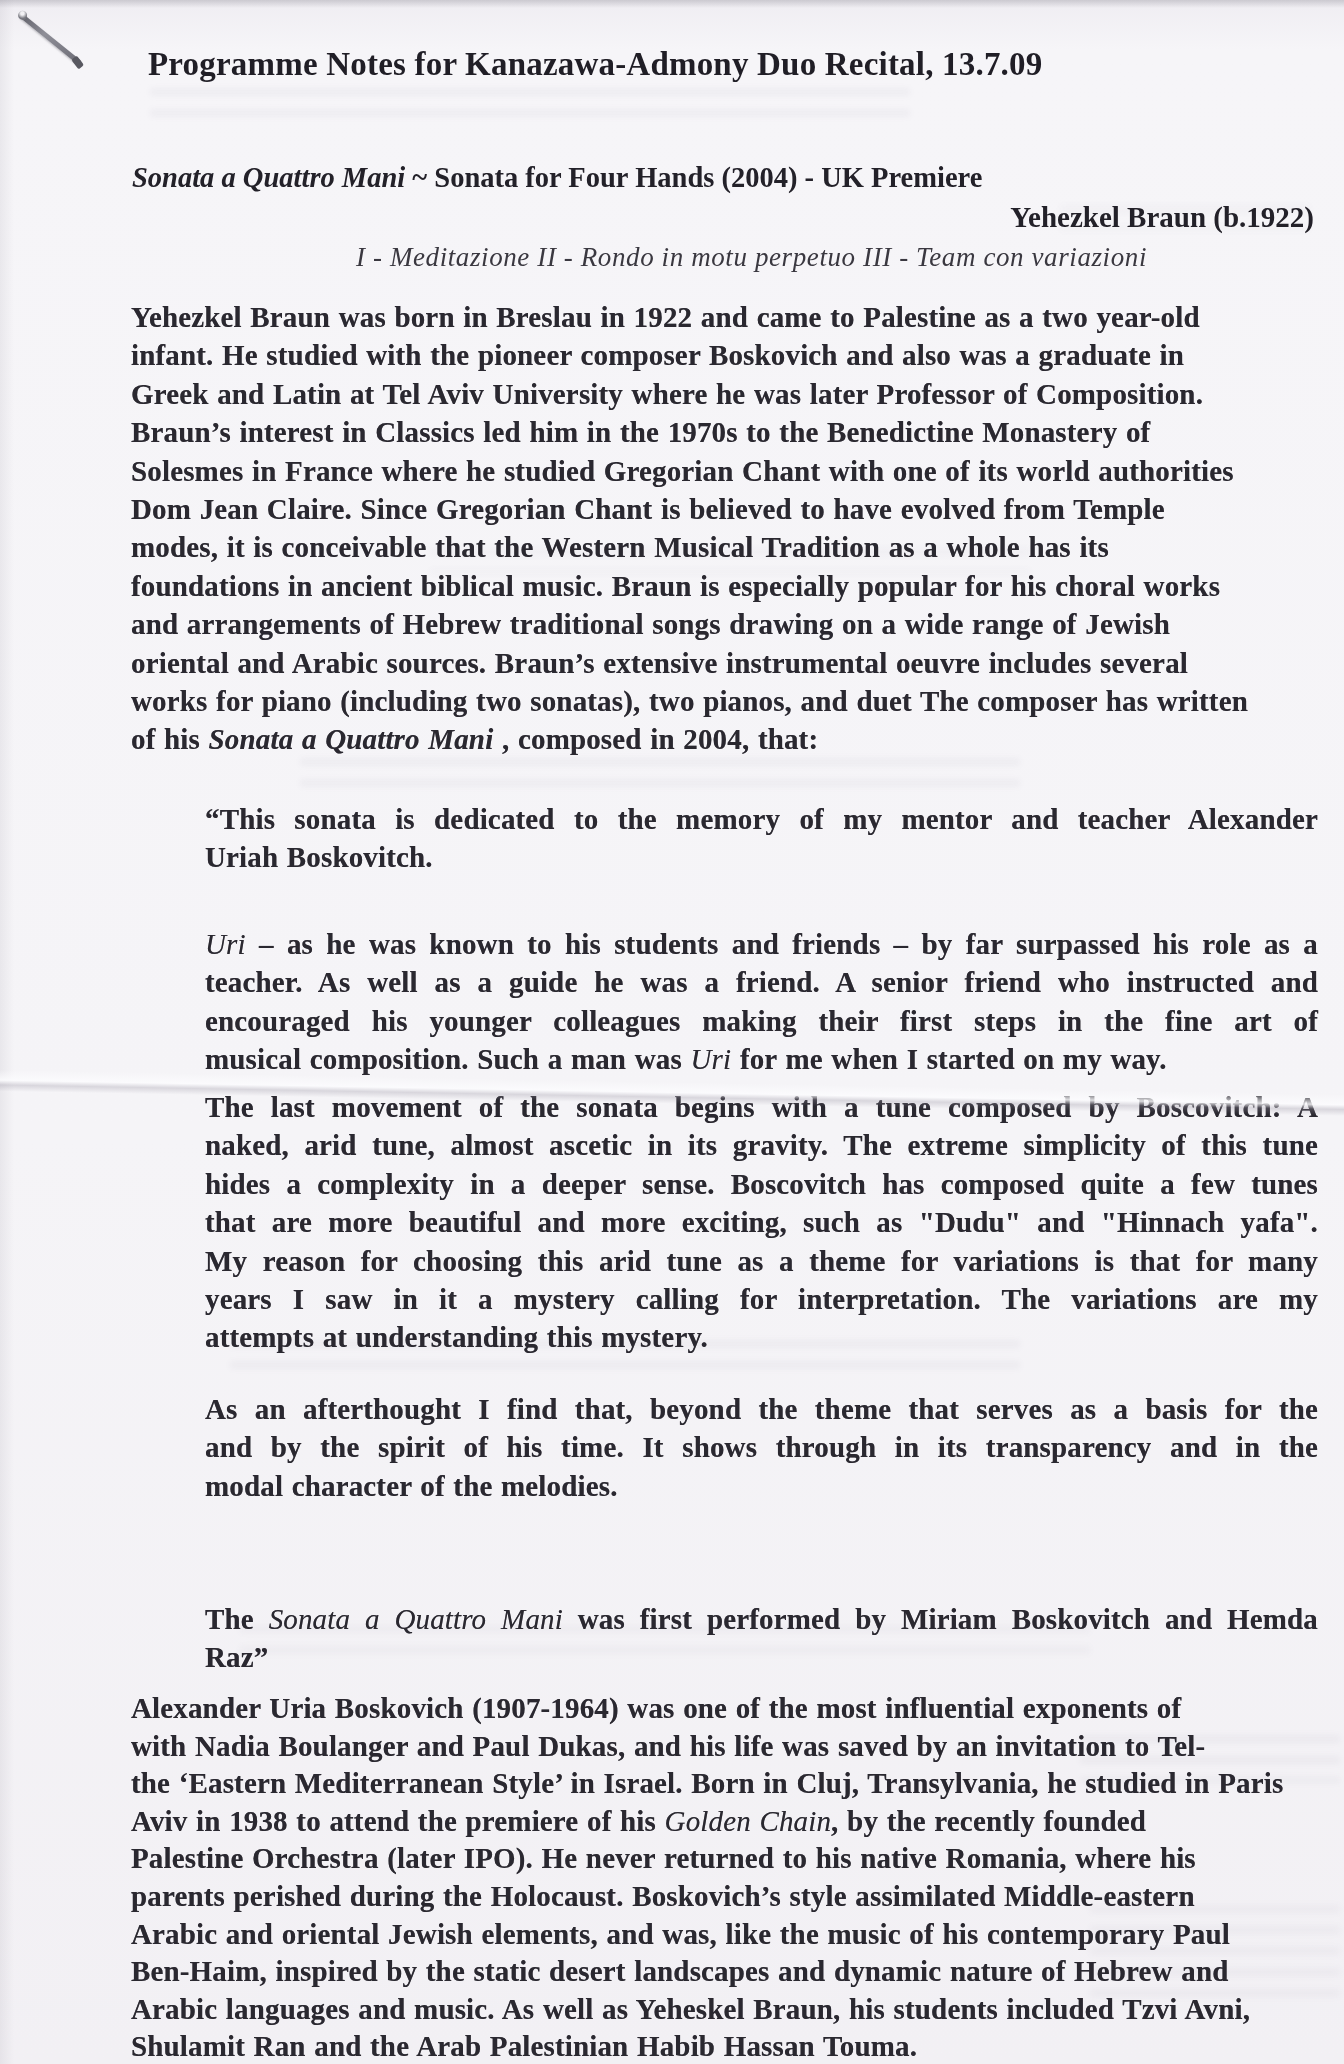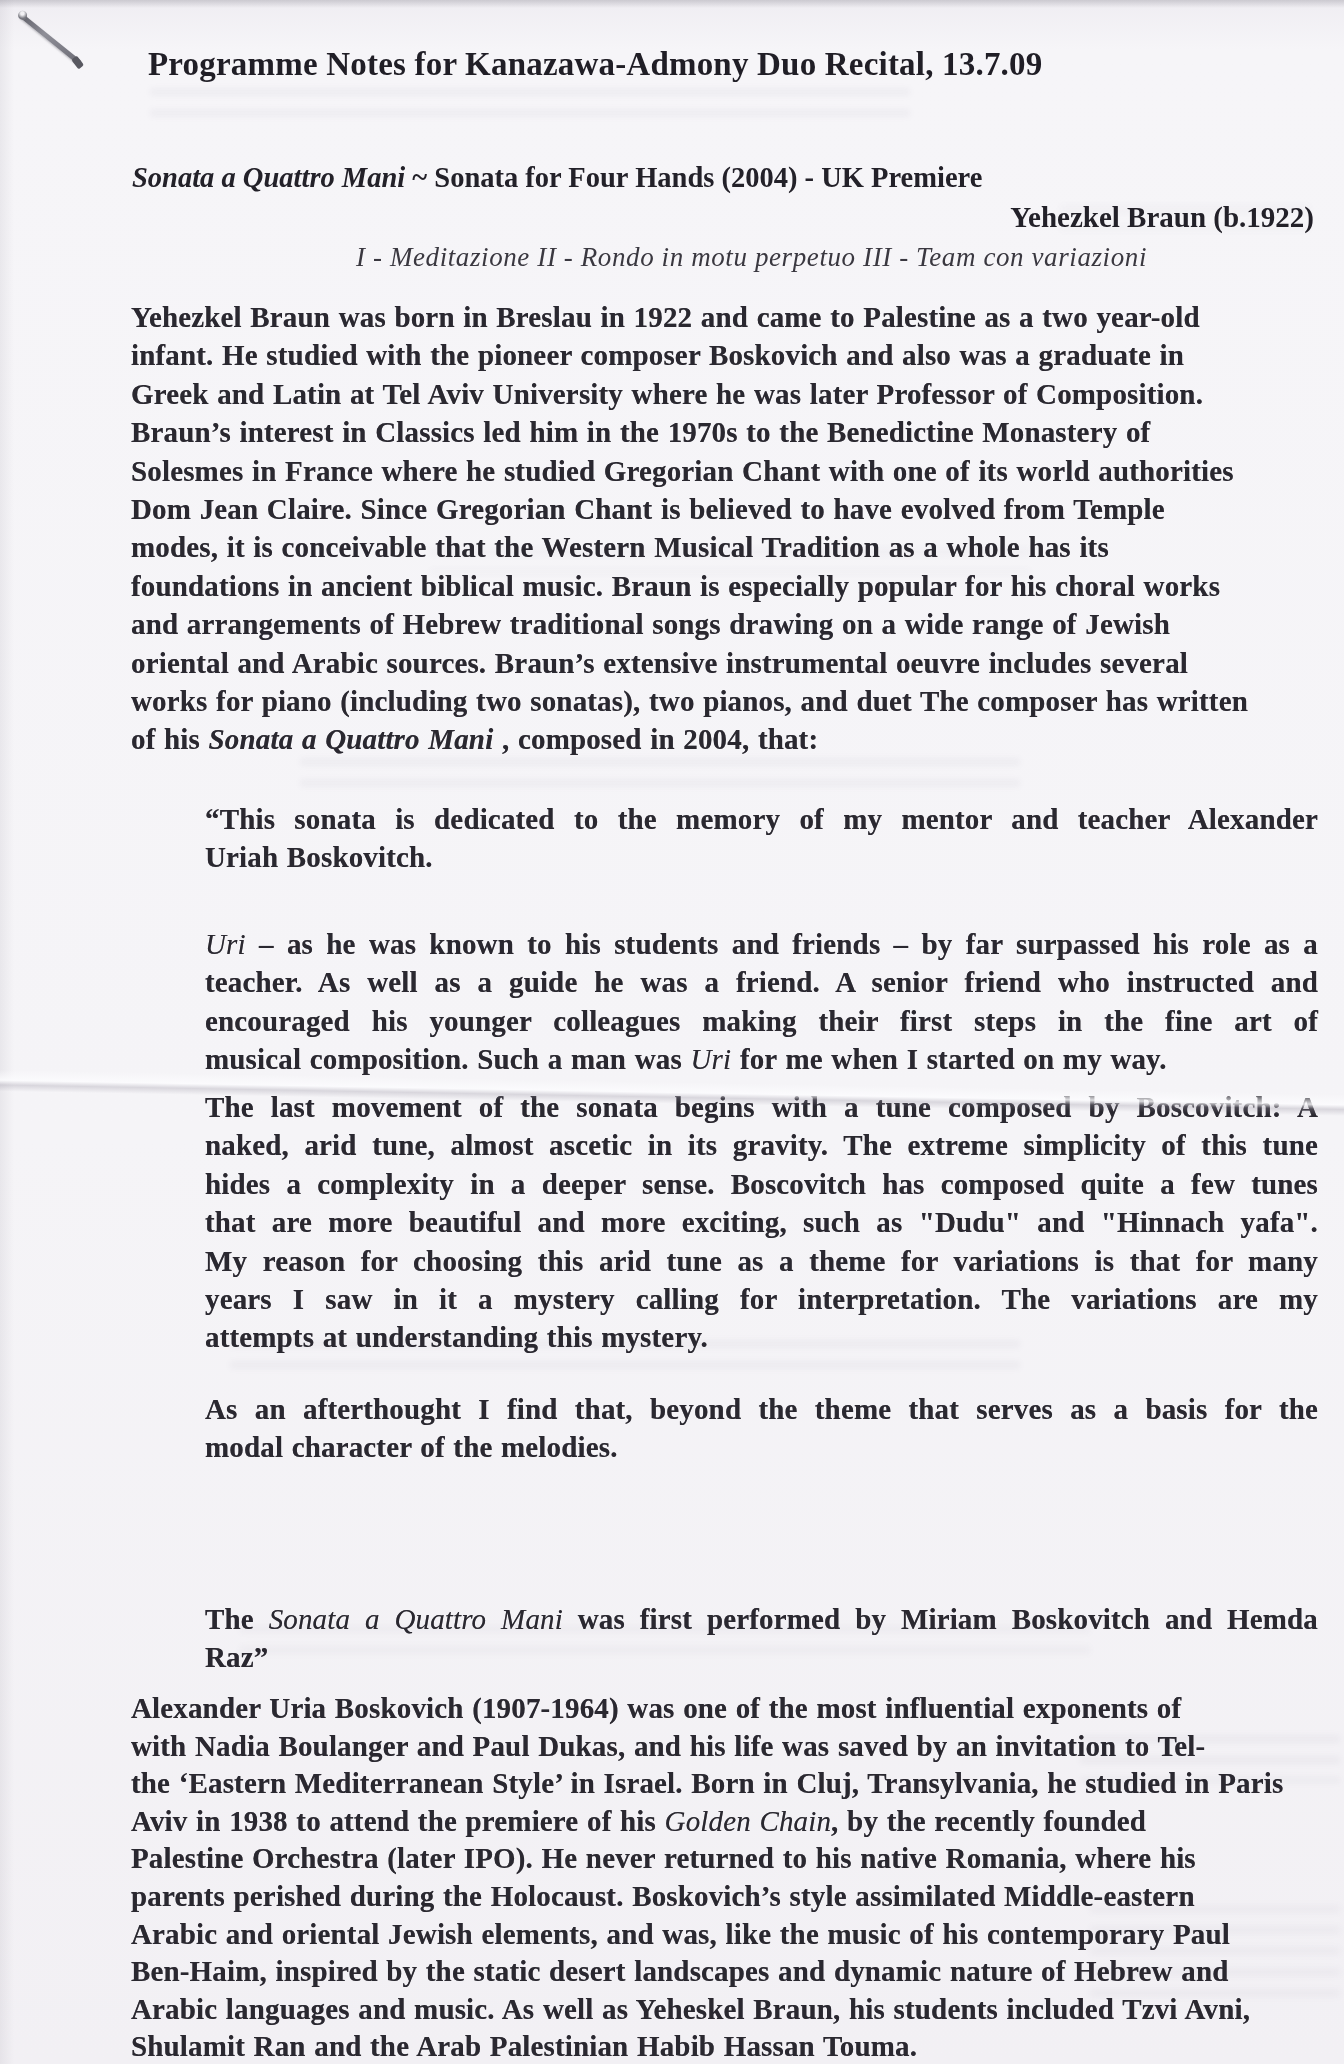--- a/index.html
+++ b/index.html
@@ -169,20 +169,21 @@
       <div class="tline" style="text-align: justify; text-align-last: justify;"><span class="run-plain">The last movement of the sonata begins with a tune composed by Boscovitch: A</span></div>
       <div class="tline" style="text-align: justify; text-align-last: justify;"><span class="run-plain">naked, arid tune, almost ascetic in its gravity. The extreme simplicity of this tune</span></div>
       <div class="tline" style="text-align: justify; text-align-last: justify;"><span class="run-plain">hides a complexity in a deeper sense. Boscovitch has composed quite a few tunes</span></div>
       <div class="tline" style="text-align: justify; text-align-last: justify;"><span class="run-plain">that are more beautiful and more exciting, such as "Dudu" and "Hinnach yafa".</span></div>
       <div class="tline" style="text-align: justify; text-align-last: justify;"><span class="run-plain">My reason for choosing this arid tune as a theme for variations is that for many</span></div>
       <div class="tline" style="text-align: justify; text-align-last: justify;"><span class="run-plain">years I saw in it a mystery calling for interpretation. The variations are my</span></div>
       <div class="tline"><span class="run-plain">attempts at understanding this mystery.</span></div>
     </div>
   <div class="para q4">
       <div class="tline" style="text-align: justify; text-align-last: justify;"><span class="run-plain">As an afterthought I find that, beyond the theme that serves as a basis for the</span></div>
+      <div class="tline" style="text-align: justify; text-align-last: justify;"><span class="run-plain">and by the spirit of his time. It shows through in its transparency and in the</span></div>
       <div class="tline"><span class="run-plain">modal character of the melodies.</span></div>
     </div>
   <div class="para q5">
       <div class="tline" style="text-align: justify; text-align-last: justify;"><span class="run-plain">The </span><span class="run-italic">Sonata a Quattro Mani</span><span class="run-plain"> was first performed by Miriam Boskovitch and Hemda</span></div>
       <div class="tline"><span class="run-plain">Raz”</span></div>
     </div>
 
   <div class="para p-bio2">
       <div class="tline"><span class="run-bold">Alexander Uria Boskovich (1907-1964)</span><span class="run-plain"> was one of the most influential exponents of</span></div>
       <div class="tline"><span class="run-plain">with Nadia Boulanger and Paul Dukas, and his life was saved by an invitation to Tel-</span></div>

